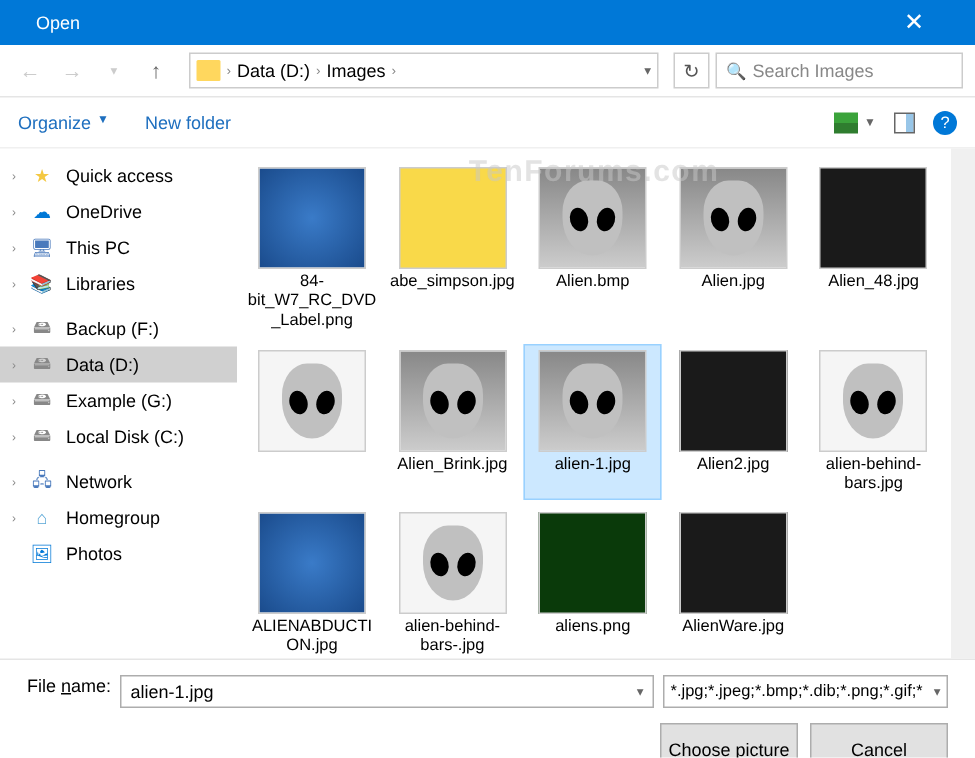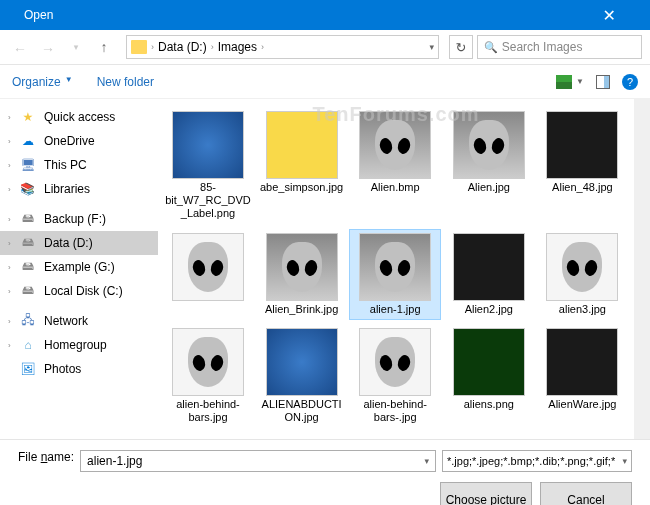--- a/index.html
+++ b/index.html
@@ -166,21 +166,21 @@
       <div class="nav-item">
         <span class="icon photos">🖼</span>
         <span>Photos</span>
       </div>
     </div>
   <div class="content">
     <div class="watermark">TenForums.com</div>
     <div class="grid" id="grid">
         <div class="file">
           <div class="thumb blue"></div>
-          <div class="fname">85-bit_W7_RC_DVD_Label.png</div>
+          <div class="fname">84-bit_W7_RC_DVD_Label.png</div>
         </div>
         <div class="file">
           <div class="thumb cartoon"></div>
           <div class="fname">abe_simpson.jpg</div>
         </div>
         <div class="file">
           <div class="thumb alien-gray">
             <div class="alien-head"></div>
           </div>
           <div class="fname">Alien.bmp</div>
@@ -208,26 +208,20 @@
         </div>
         <div class="file selected">
           <div class="thumb alien-gray">
             <div class="alien-head"></div>
           </div>
           <div class="fname">alien-1.jpg</div>
         </div>
         <div class="file">
           <div class="thumb dark"></div>
           <div class="fname">Alien2.jpg</div>
-        </div>
-        <div class="file">
-          <div class="thumb white">
-            <div class="alien-head"></div>
-          </div>
-          <div class="fname">alien3.jpg</div>
         </div>
         <div class="file">
           <div class="thumb white">
             <div class="alien-head"></div>
           </div>
           <div class="fname">alien-behind-bars.jpg</div>
         </div>
         <div class="file">
           <div class="thumb blue"></div>
           <div class="fname">ALIENABDUCTION.jpg</div>

